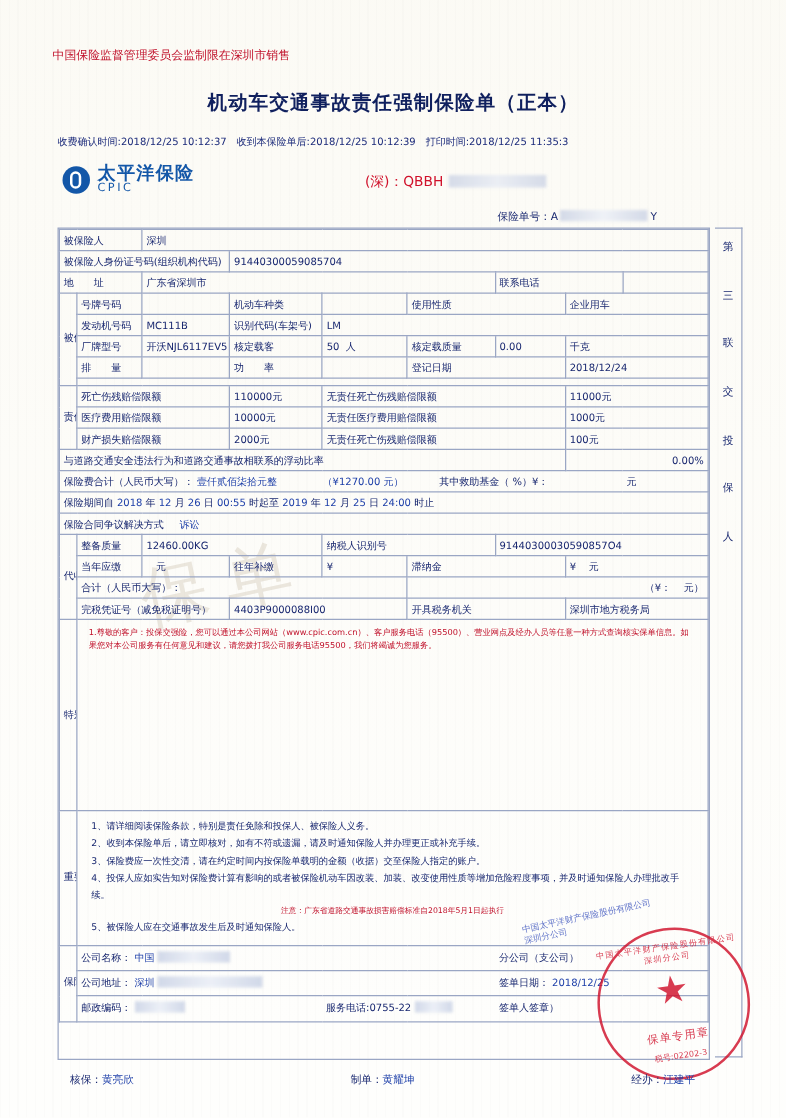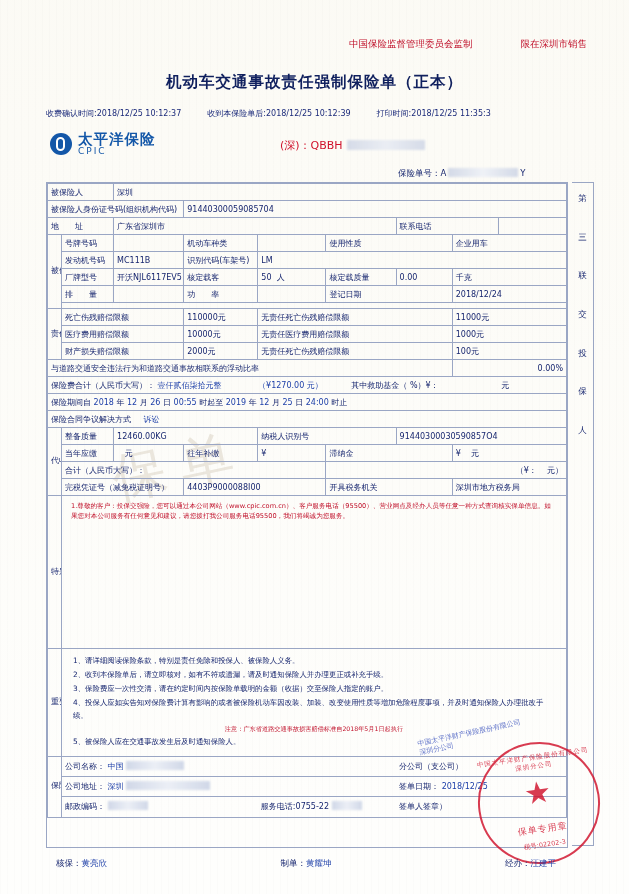--- a/index.html
+++ b/index.html
@@ -31,65 +31,64 @@
     color:rgba(200,190,170,0.35);
     font-size:54px;
     letter-spacing:14px;
     transform:rotate(-12deg);
     pointer-events:none;
     white-space:nowrap;
     font-family:"DejaVu Serif", serif;
   }
   .hdr-row {
     position:absolute; left:0; right:0;
-    display:flex; justify-content:flex-end;
+    display:flex; justify-content:flex-start;
     padding:0 42px;
     color:#d0112b;
     font-size:9.5px;
-    gap:48px;
   }
   #hdr-top { top:38px; }
   #hdr-top .left { color:#c0102a; }
   #hdr-top .right { color:#c0102a; }
   .title {
     position:absolute; top:72px; left:0; right:0;
     text-align:center;
     font-size:15.5px;
     font-weight:bold;
     color:#10205e;
     letter-spacing:1px;
     font-family:"DejaVu Sans", sans-serif;
   }
   .timerow {
     position:absolute; top:108px; left:46px; right:20px;
     font-size:8px;
     color:#1b2a7a;
     display:flex;
-    gap:26px;
+    gap:8px;
     white-space:nowrap;
   }
   .logo-wrap {
     position:absolute; top:132px; left:50px;
     display:flex; align-items:center; gap:6px;
   }
   .logo-mark {
     width:22px;height:22px;border-radius:50%;
     background:#1357a8;
     position:relative;
   }
   .logo-mark:after{
     content:"";position:absolute;left:6px;top:4px;
     width:9px;height:14px;border:2.4px solid #fff;border-radius:5px 5px 5px 5px;
     box-sizing:border-box;
   }
   .logo-text { line-height:1.05; }
   .logo-cn { font-size:14.5px; color:#1357a8; font-weight:bold; letter-spacing:1px;}
   .logo-en { font-size:9px; color:#1357a8; letter-spacing:2px; }
   .qbbh {
-    position:absolute; top:138px; left:280px;
+    position:absolute; top:138px; left:292px;
     color:#d0112b; font-size:11px;
   }
   .qbbh .blur {
     display:inline-block; width:78px; height:10px; vertical-align:-1px;
     background:linear-gradient(90deg,#cfd6e6,#e8ecf4,#cfd6e6);
     filter:blur(1.2px); opacity:.85; margin-left:4px;
   }
   .policy-no {
     position:absolute; top:168px; left:398px;
     font-size:8.5px; color:#17266f;

